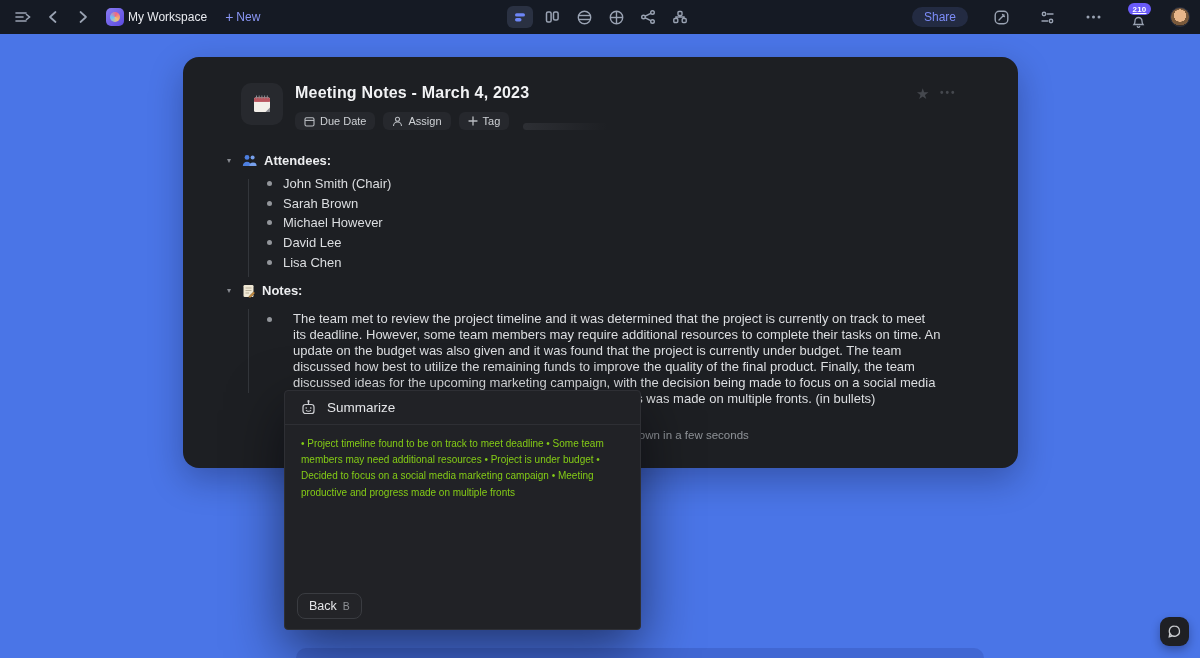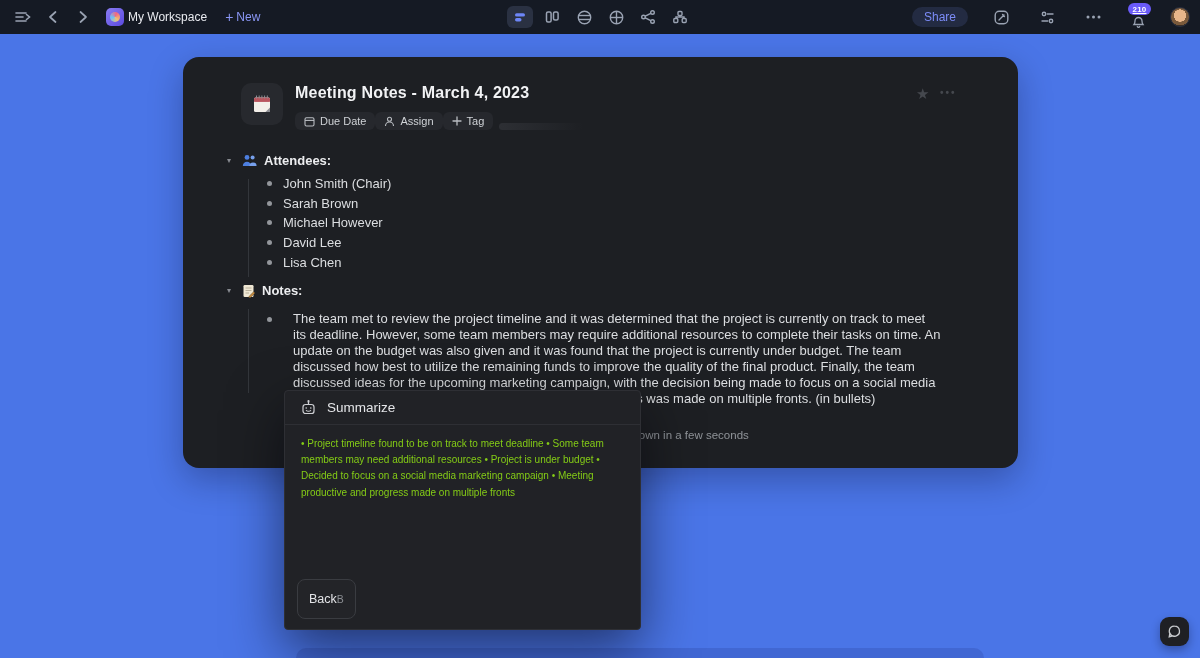--- a/index.html
+++ b/index.html
@@ -28,21 +28,21 @@
   .badge { position:absolute; top:-2px; left:2px; background:#6a5af9; color:#fff; font-size:8px; font-weight:bold;
     padding:1.5px 4.5px; border-radius:7px; letter-spacing:.2px;text-decoration:underline; }
   .avatar { width:20px; height:20px; border-radius:50%;
     background:radial-gradient(circle at 50% 42%, #e8b68a 0 44%, #7a5a3c 45% 70%, #3a2c20 71%); border:1px solid #2a3040; }
   
   .doc-card { position:absolute; left:183px; top:57px; width:835px; height:411px; background:#1d1f23;
     border-radius:16px; box-shadow:0 12px 34px rgba(0,0,20,.28); }
   .doc-icon-tile { position:absolute; left:58px; top:26px; width:42px; height:42px; background:#27292e;
     border-radius:10px; display:flex; align-items:center; justify-content:center; }
   .doc-title { position:absolute; left:112px; top:27px; font-size:16px; font-weight:600; color:#f1f2f4; letter-spacing:.2px; }
-  .chip-row { position:absolute; left:112px; top:55px; display:flex; align-items:flex-end; gap:0; }
+  .chip-row { position:absolute; left:112px; top:55px; display:flex; align-items:flex-end; gap:8px; }
   .chip { display:flex; align-items:center; gap:5px; background:#26282d; border-radius:6px; padding:3px 9px;
     font-size:11px; color:#cfd2d6; }
   .chip svg { display:block; color:#b9bcc1; }
   .skeleton { width:84px; height:7px; border-radius:4px; margin-left:6px;
     background:linear-gradient(90deg,#2d2f34, rgba(45,47,52,0)); }
   .star { position:absolute; left:733px; top:28px; color:#45484e; font-size:15px; }
   .doc-more { position:absolute; left:757px; top:30px; color:#45484e; font-size:10px; font-weight:bold; letter-spacing:2px; }
   .section { position:absolute; left:40px; display:flex; align-items:center; gap:7px; }
   .tri { color:#86898f; font-size:8px; width:12px; text-align:center; }
   .sec-icon { display:flex; }
@@ -57,22 +57,22 @@
   .occluded { position:absolute; left:452px; top:372px; font-size:11.5px; color:#8f9398; white-space:nowrap; }
   
   .popup { position:absolute; left:284px; top:390px; width:357px; height:240px; background:#212226;
     border:1px solid #2e2f34; border-radius:4px; box-shadow:0 20px 55px rgba(0,0,10,.55); z-index:5; }
   .popup-header { height:34px; display:flex; align-items:center; gap:10px; padding:0 15px;
     border-bottom:1px solid #2e2f34; color:#cfd0d4; }
   .popup-title { font-size:13.5px; color:#e4e5e8; }
   .popup-body { padding:11px 16px 0 16px; font-size:10px; line-height:16.2px; color:#84cc16; }
   .popup-footer { position:absolute; left:0; right:0; bottom:0; padding:10px 12px; display:flex;
     justify-content:space-between; align-items:center; }
-  .btn { display:inline-flex; align-items:center; background:#232428; border:1px solid #3a3c41;
-    border-radius:8px; padding:0 11px; height:40px; font-size:12.5px; color:#e4e5e8; cursor:default; }
+  .btn { display:inline-flex; align-items:center; gap:6px; background:#232428; border:1px solid #3a3c41;
+    border-radius:8px; padding:0 11px; height:26px; font-size:12.5px; color:#e4e5e8; cursor:default; }
   .btn .key { color:#8d9095; font-size:10.5px; }
   .btn-group { display:flex; gap:9px; }
   .btn.insert { background:#8b7cf8; border-color:#8b7cf8; color:#fff; }
   .btn.insert .key { color:rgba(255,255,255,.85); font-size:11px; }
   
   .next-page-strip { position:absolute; left:296px; top:648px; width:688px; height:10px;
     background:rgba(12,24,90,.14); border-radius:10px 10px 0 0; }
   .fab { position:absolute; left:1160px; top:617px; width:29px; height:29px; background:#1f2024; border-radius:9px;
     display:flex; align-items:center; justify-content:center; color:#c9cbce; box-shadow:0 4px 10px rgba(0,0,20,.3); }
 </style>

